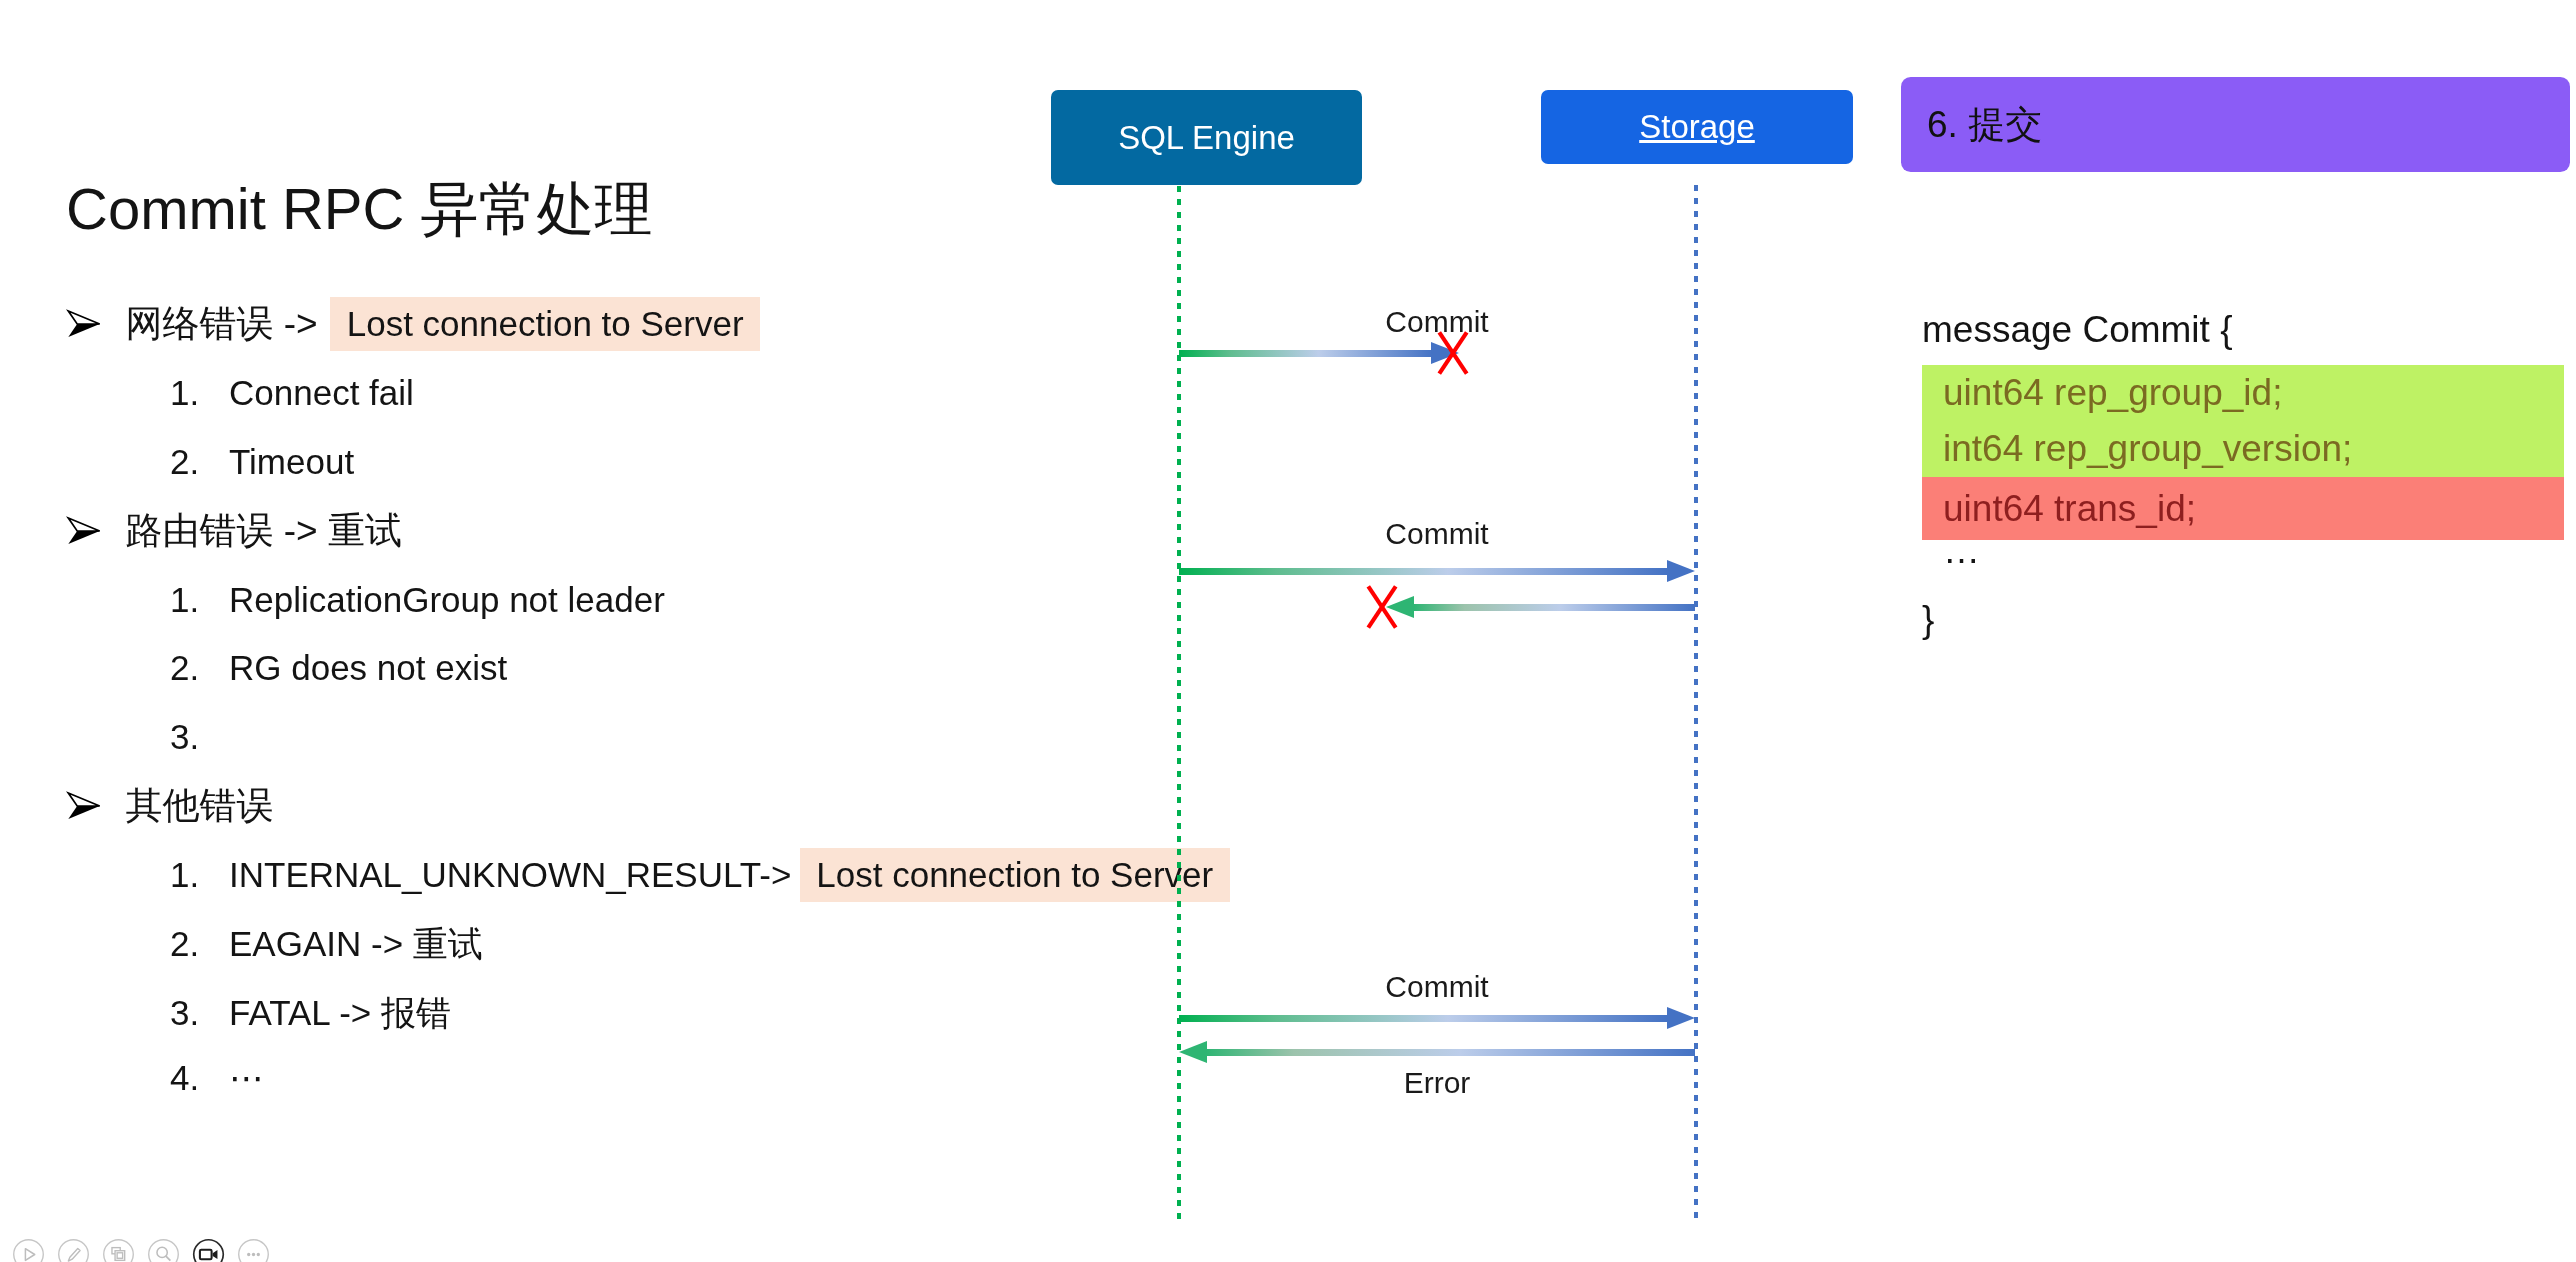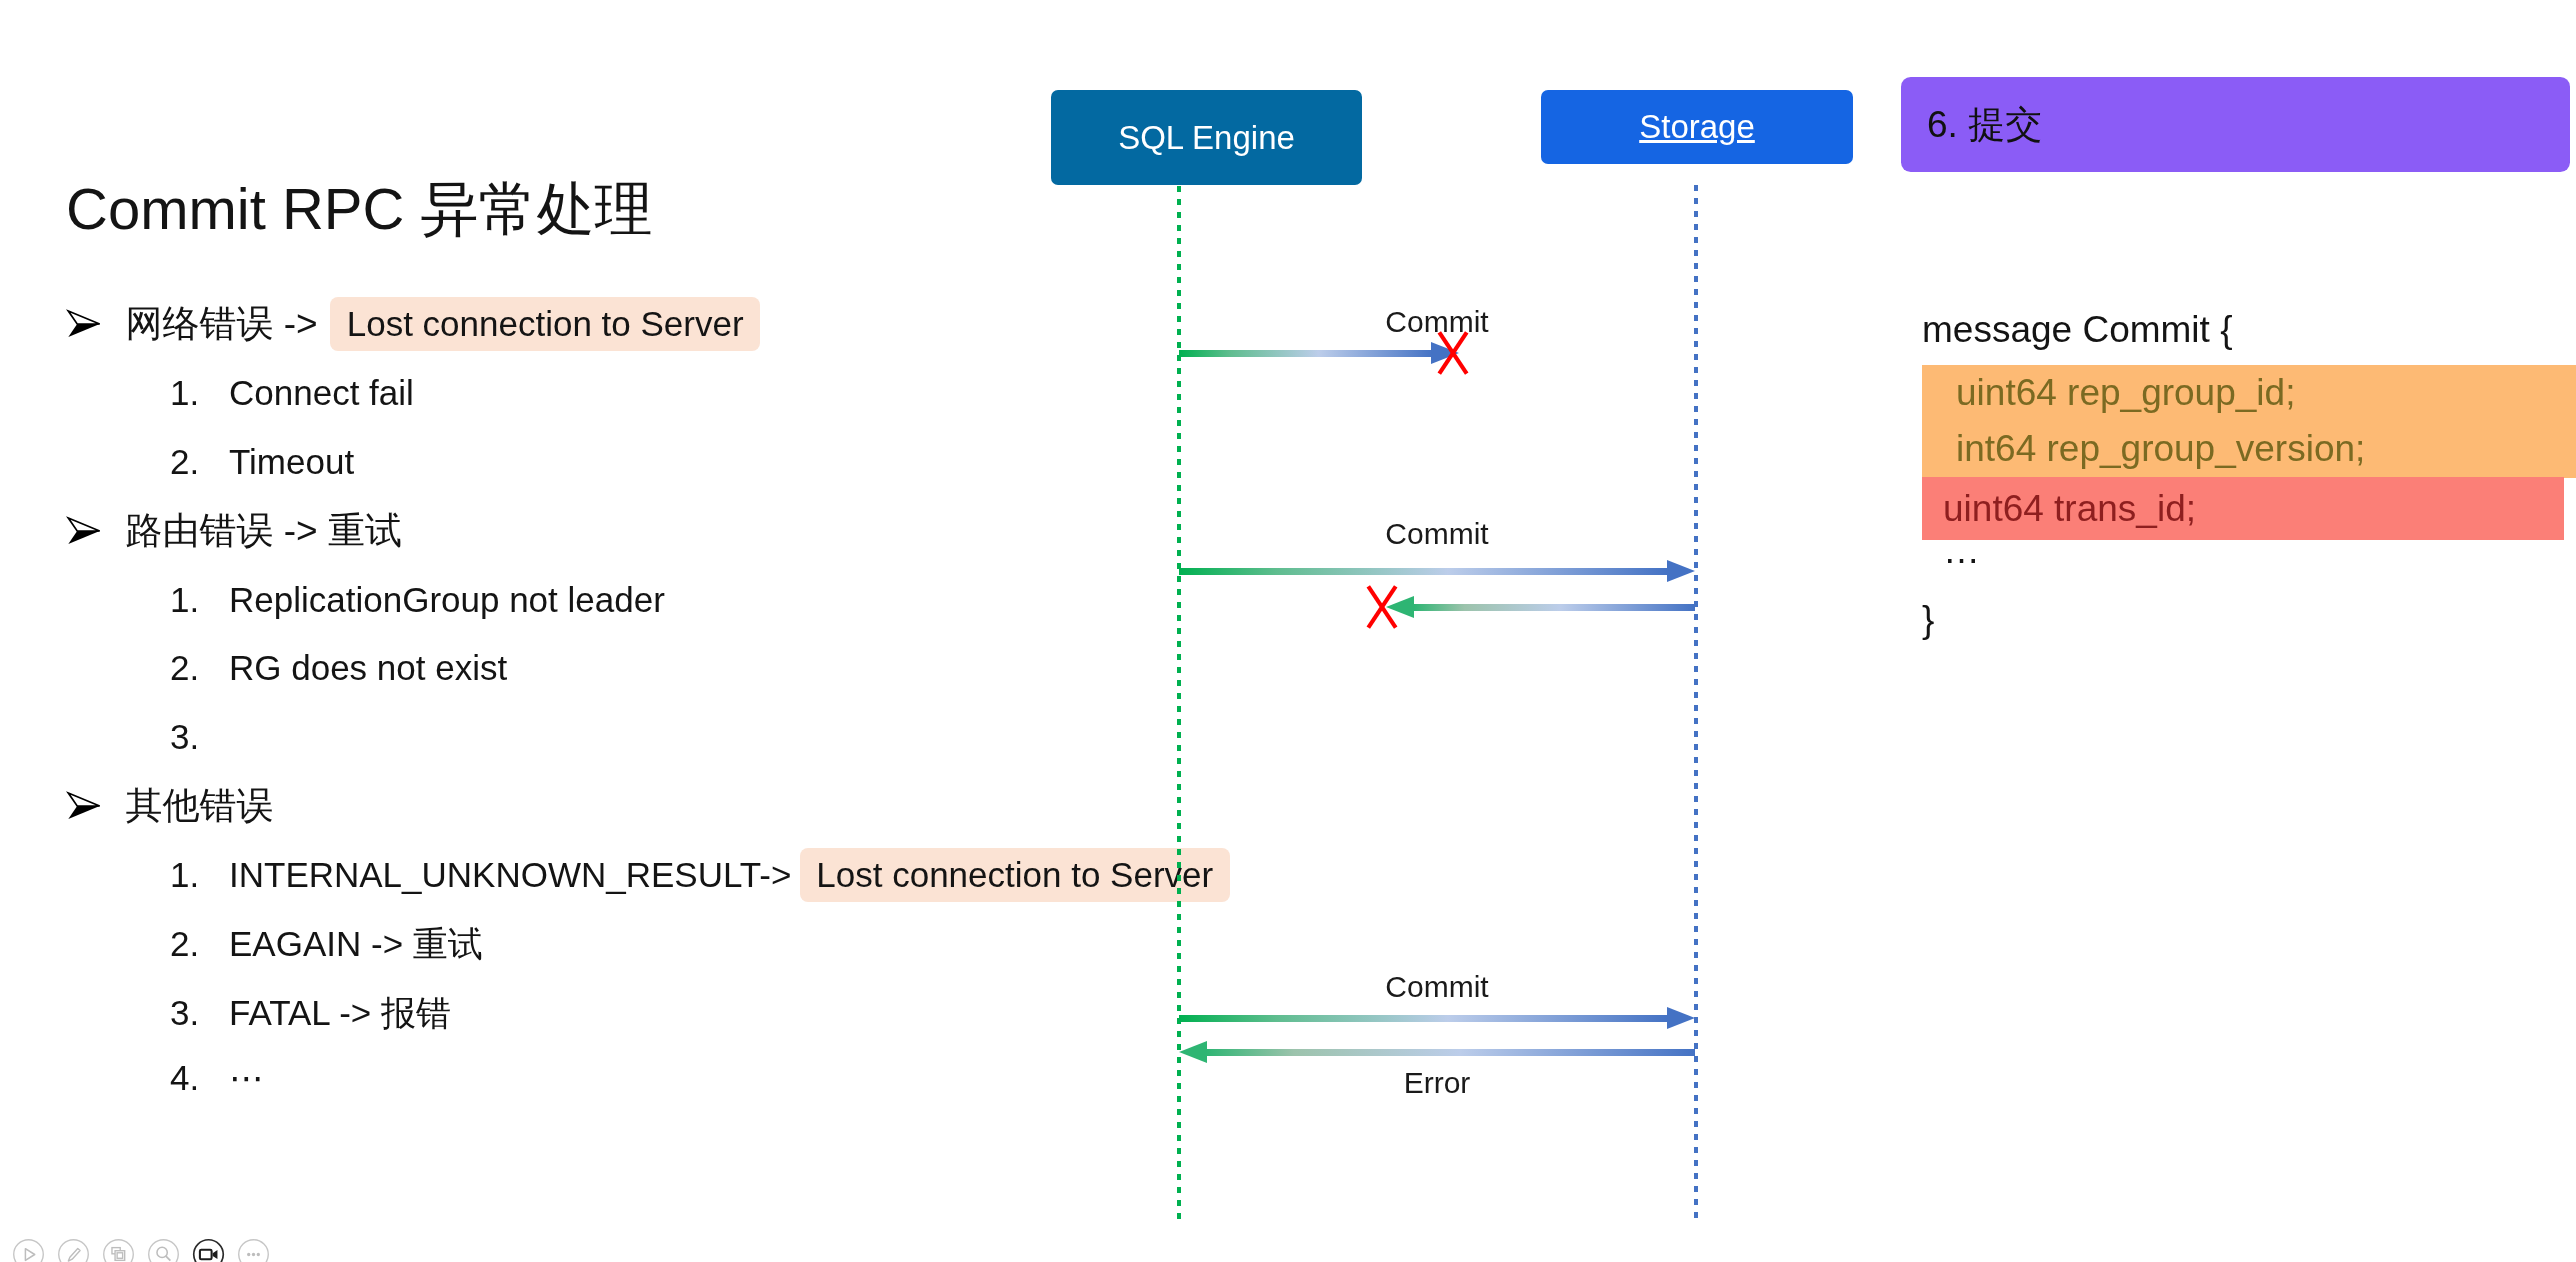--- a/index.html
+++ b/index.html
@@ -4,21 +4,21 @@
 <style>
   html,body{margin:0;padding:0;background:#fff;}
   #canvas{position:relative;width:2576px;height:1262px;background:#ffffff;overflow:hidden;
           font-family:"Liberation Sans","DejaVu Sans",sans-serif;color:#141414;}
   .abs{position:absolute;}
   
   .title{font-size:58px;font-weight:normal;letter-spacing:0;}
   .bullet-row{display:flex;align-items:center;height:62px;}
   .bullet-glyph{width:36px;height:30px;margin-right:23.5px;flex:0 0 auto;}
   .bullet-text{font-size:37px;white-space:nowrap;}
-  .hl{background:#fbe3d4;border-radius:8px;padding:7px 16.6px;font-size:35px;white-space:nowrap;}
+  .hl{background:#fbe3d4;border-radius:0;padding:7px 16.6px;font-size:35px;white-space:nowrap;}
   .item-row{display:flex;align-items:center;height:62px;}
   .item-num{width:59px;font-size:35px;flex:0 0 auto;}
   .item-text{font-size:35px;white-space:nowrap;}
   .item-row .hl{margin-left:8.3px;}
   
   .actor{display:flex;align-items:center;justify-content:center;border-radius:7px;
          color:#fff;font-size:33px;}
   .lifeline{width:3.5px;}
   .ll-green{background:repeating-linear-gradient(to bottom,#00b050 0px,#00b050 6.2px,transparent 6.2px,transparent 13px);}
   .ll-blue{background:repeating-linear-gradient(to bottom,#4472c4 0px,#4472c4 6.2px,transparent 6.2px,transparent 13px);}
@@ -27,21 +27,21 @@
   .grad-r{background:linear-gradient(90deg,#00b050 0%,#5fbd8f 20%,#bccdea 55%,#4472c4 100%);}
   .grad-l{background:linear-gradient(90deg,#2eb573 0%,#9cc3ac 18%,#bccdea 52%,#4472c4 100%);}
   .head-r{width:0;height:0;border-top:11.7px solid transparent;border-bottom:11.7px solid transparent;
           border-left:28px solid #4472c4;}
   .head-l{width:0;height:0;border-top:11.7px solid transparent;border-bottom:11.7px solid transparent;
           border-right:28px solid #2eb573;}
   
   .note-header{background:#8b5cf6;border-radius:9.7px;display:flex;align-items:center;
                padding-left:26px;font-size:37px;color:#111;}
   .code-line{font-size:37px;line-height:50px;white-space:nowrap;}
-  .code-block-yellow{background:#fdba74;color:#7b6a22;padding-left:34px;}
+  .code-block-yellow{background:#bef264;color:#7b6a22;padding-left:21px;}
   .code-block-yellow .cl{font-size:37px;line-height:56px;white-space:nowrap;}
   .code-block-red{background:#fb7f77;color:#8e1f1f;padding-left:21px;display:flex;align-items:center;}
   .code-block-red .cl{font-size:37px;white-space:nowrap;}
   
   .tool-btn{width:33px;height:33px;cursor:pointer;}
 </style>
 </head>
 <body>
 
 <div id="canvas">

